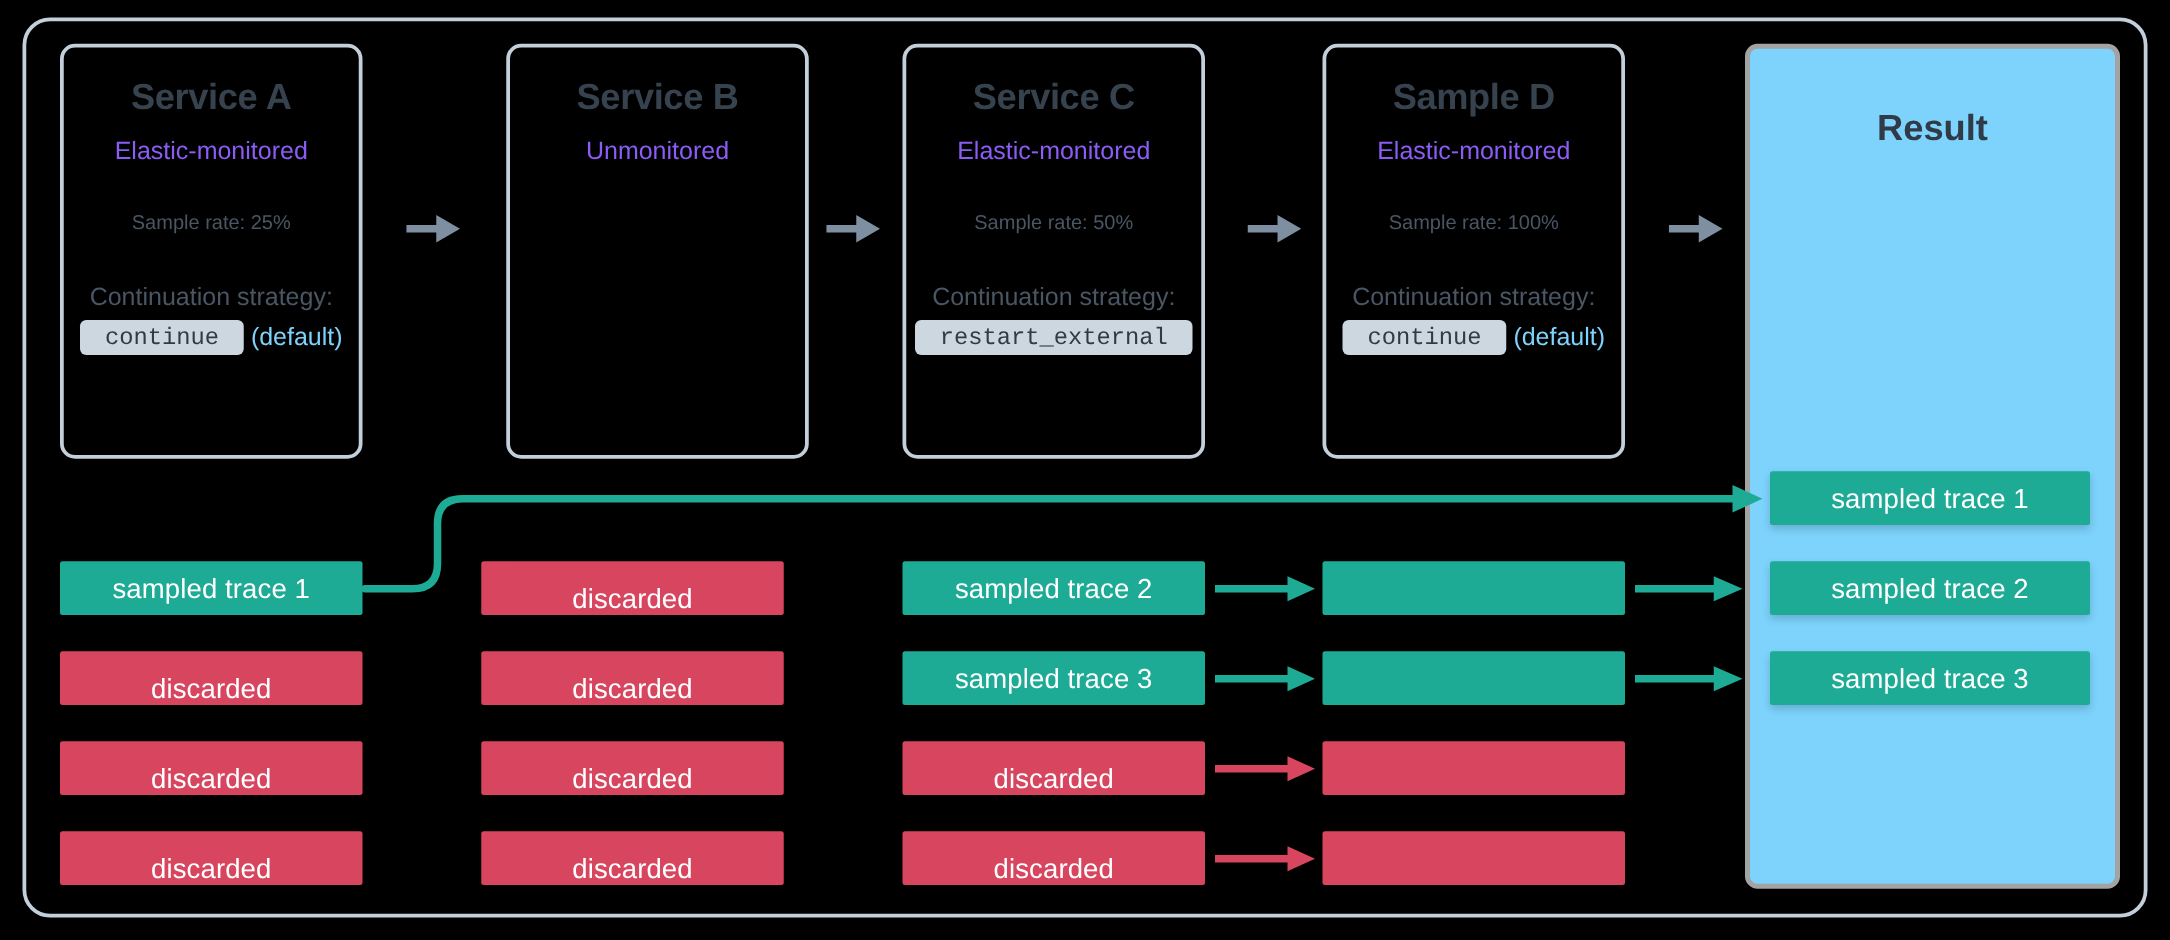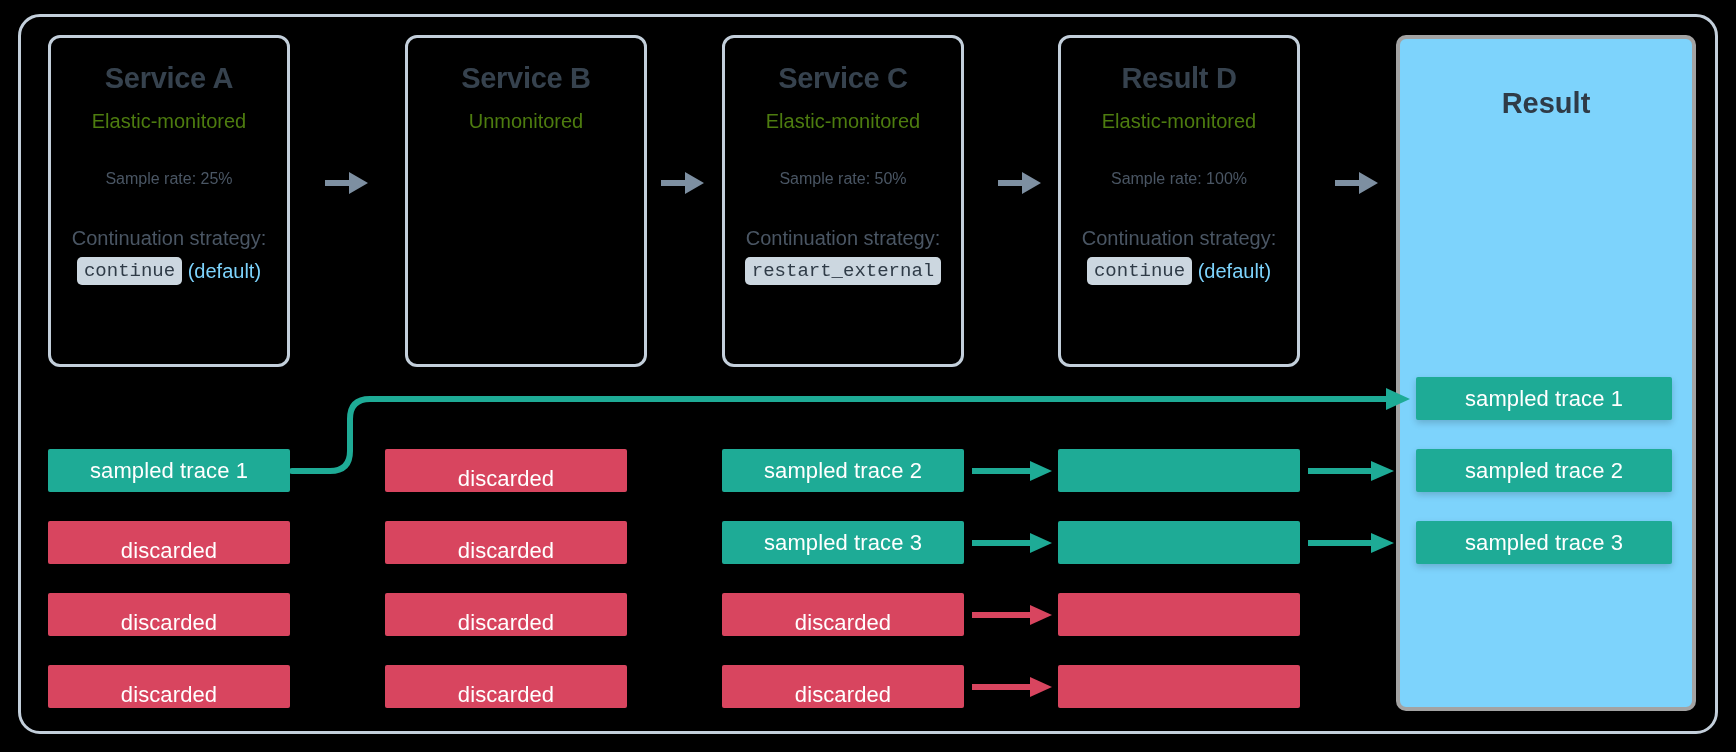--- a/index.html
+++ b/index.html
@@ -50,21 +50,21 @@
   .service-card .title {
     font-size: 29px;
     font-weight: bold;
     color: #36424e;
     letter-spacing: -0.3px;
     margin: 0 0 4px 0;
     line-height: 40px;
   }
   .service-card .subtitle {
     font-size: 20px;
-    color: #4d7c0f;
+    color: #8b5cf6;
     line-height: 30px;
     margin: 8px 0 0 0;
   }
   .service-card .rate {
     font-size: 16px;
     color: #4a5664;
     line-height: 30px;
     margin: 28px 0 0 0;
   }
   .service-card .cont-label {
@@ -80,21 +80,21 @@
     line-height: 30px;
     white-space: nowrap;
   }
   .code-chip {
     display: inline-block;
     font-family: "Liberation Mono", "DejaVu Sans Mono", monospace;
     font-size: 19px;
     background: #ccd7e0;
     color: #2f3b47;
     border-radius: 5px;
-    padding: 2px 7px;
+    padding: 2px 20px;
     line-height: 24px;
     vertical-align: middle;
   }
   .default-note {
     font-size: 20px;
     color: #7dd3fc;
     vertical-align: middle;
   }
 
   
@@ -184,21 +184,21 @@
     <div class="cont-label">
       <span>Continuation strategy:</span>
     </div>
     <div class="strategy-line">
       <span class="code-chip">restart_external</span>
       <span class="default-note"></span>
     </div>
   </div>
 
   <div class="service-card" style="left:1058px;">
-    <div class="title">Result D</div>
+    <div class="title">Sample D</div>
     <div class="subtitle">Elastic-monitored</div>
     <div class="rate">Sample rate: 100%</div>
     <div class="cont-label">
       <span>Continuation strategy:</span>
     </div>
     <div class="strategy-line">
       <span class="code-chip">continue</span>
       <span class="default-note">(default)</span>
     </div>
   </div>

